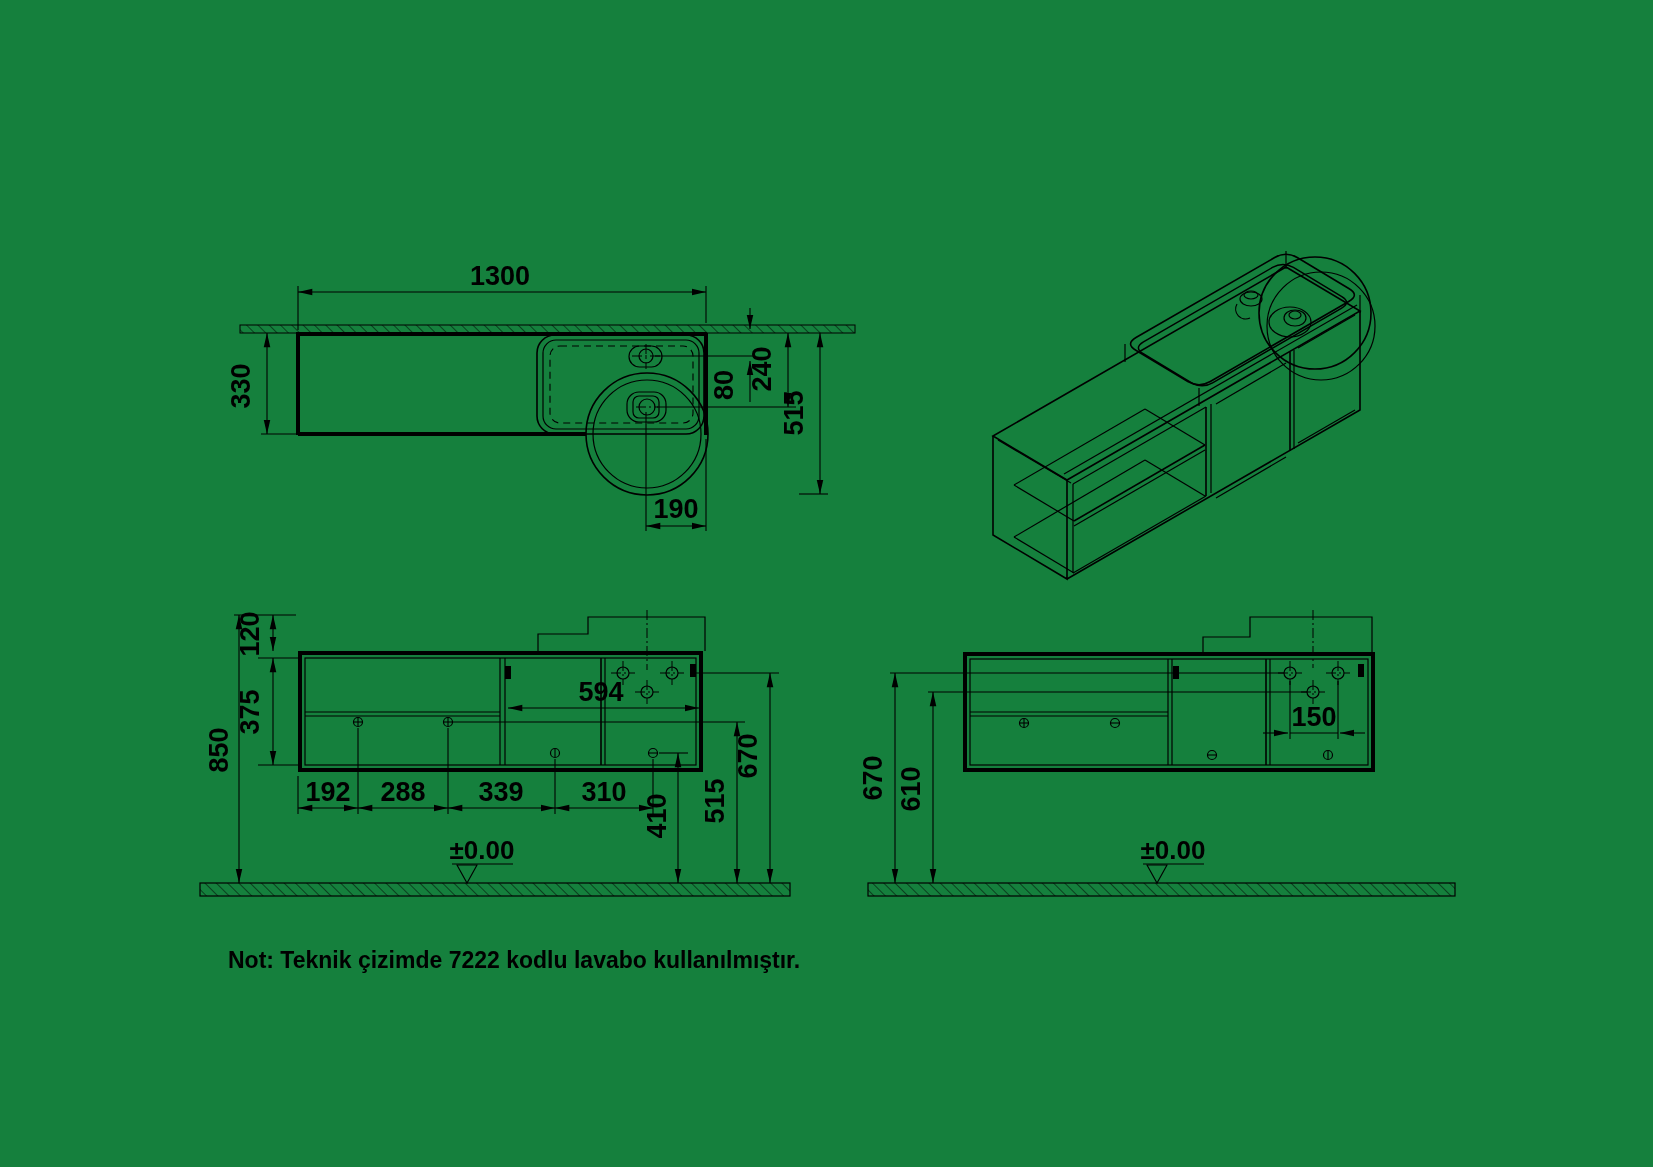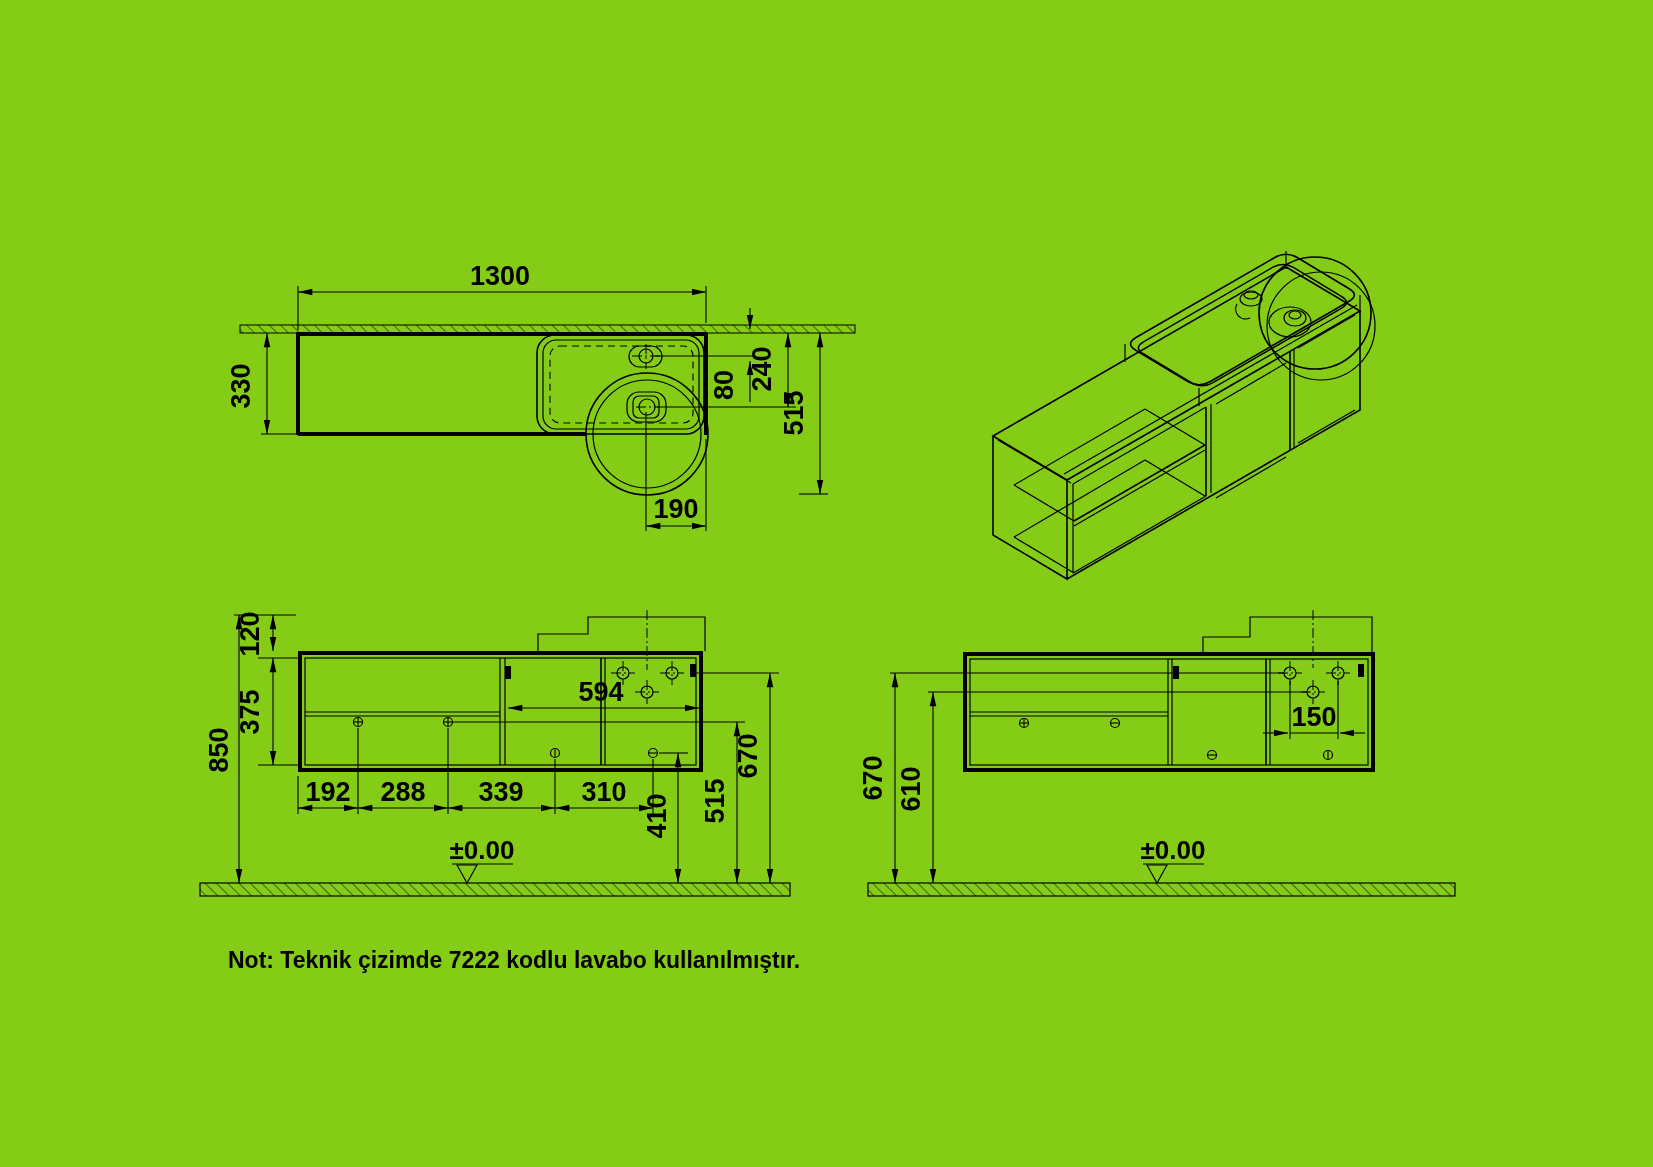--- a/index.html
+++ b/index.html
@@ -1,16 +1,16 @@
 <!DOCTYPE html>
 <html><head>
 <meta charset="utf-8">
 <style>
   html,body{margin:0;padding:0;background:#fff;}
-  #canvas{position:relative;width:1653px;height:1167px;background:#84cc16;
+  #canvas{position:relative;width:1653px;height:1167px;background:#15803d;
           font-family:"Liberation Sans", sans-serif;overflow:hidden;text-decoration:underline;}
   svg{position:absolute;left:0;top:0;}
   .h  {stroke:#000;stroke-width:4;fill:none;}
   .m  {stroke:#000;stroke-width:1.6;fill:none;}
   .b  {stroke:#000;stroke-width:1.2;fill:none;}
   .t  {stroke:#000;stroke-width:1.1;fill:none;}
   .dd {stroke:#000;stroke-width:1;fill:none;stroke-dasharray:10 3 2 3;}
   .hd {stroke:#000;stroke-width:1.1;fill:none;stroke-dasharray:7 5;}
   .dim{stroke:#000;stroke-width:1.1;fill:none;}
   text{fill:#000;font-family:"Liberation Sans", sans-serif;font-weight:bold;font-size:27px;}

